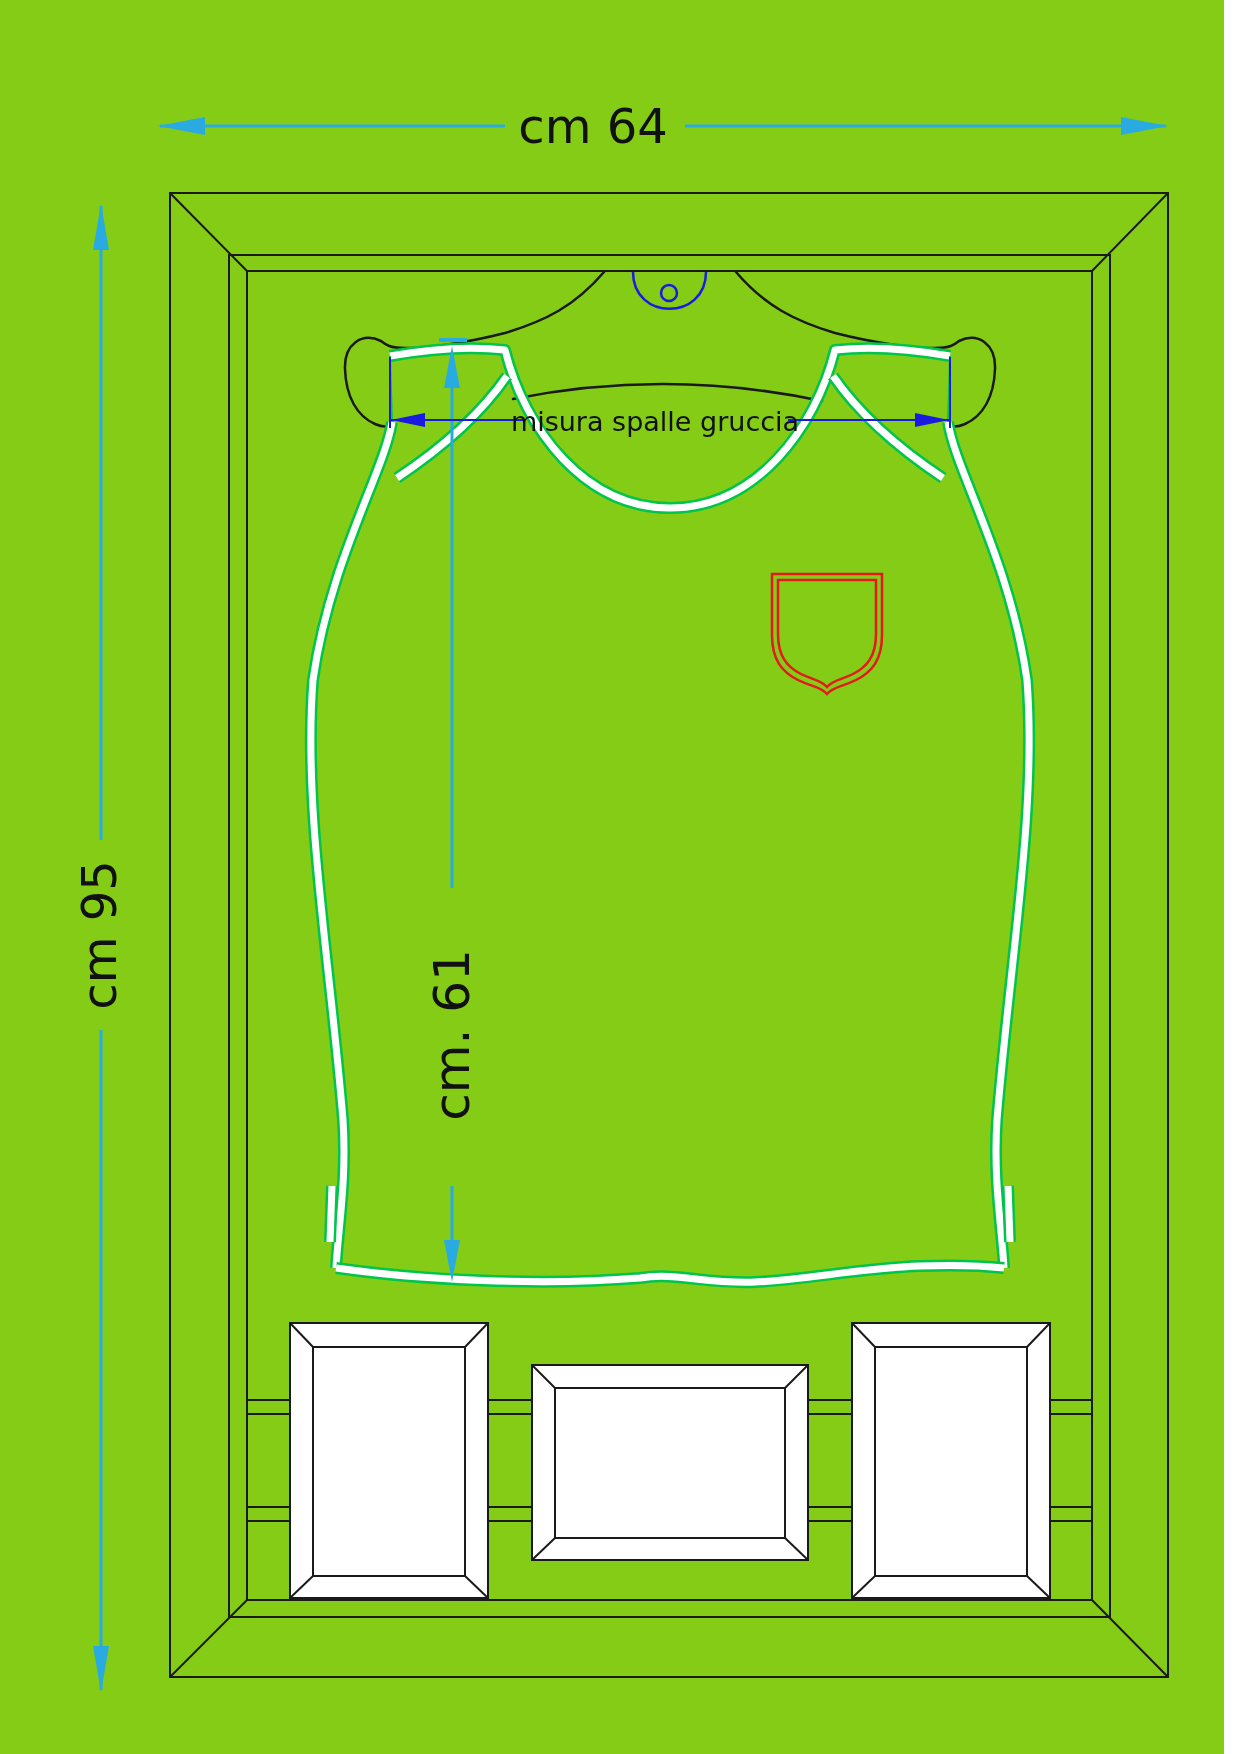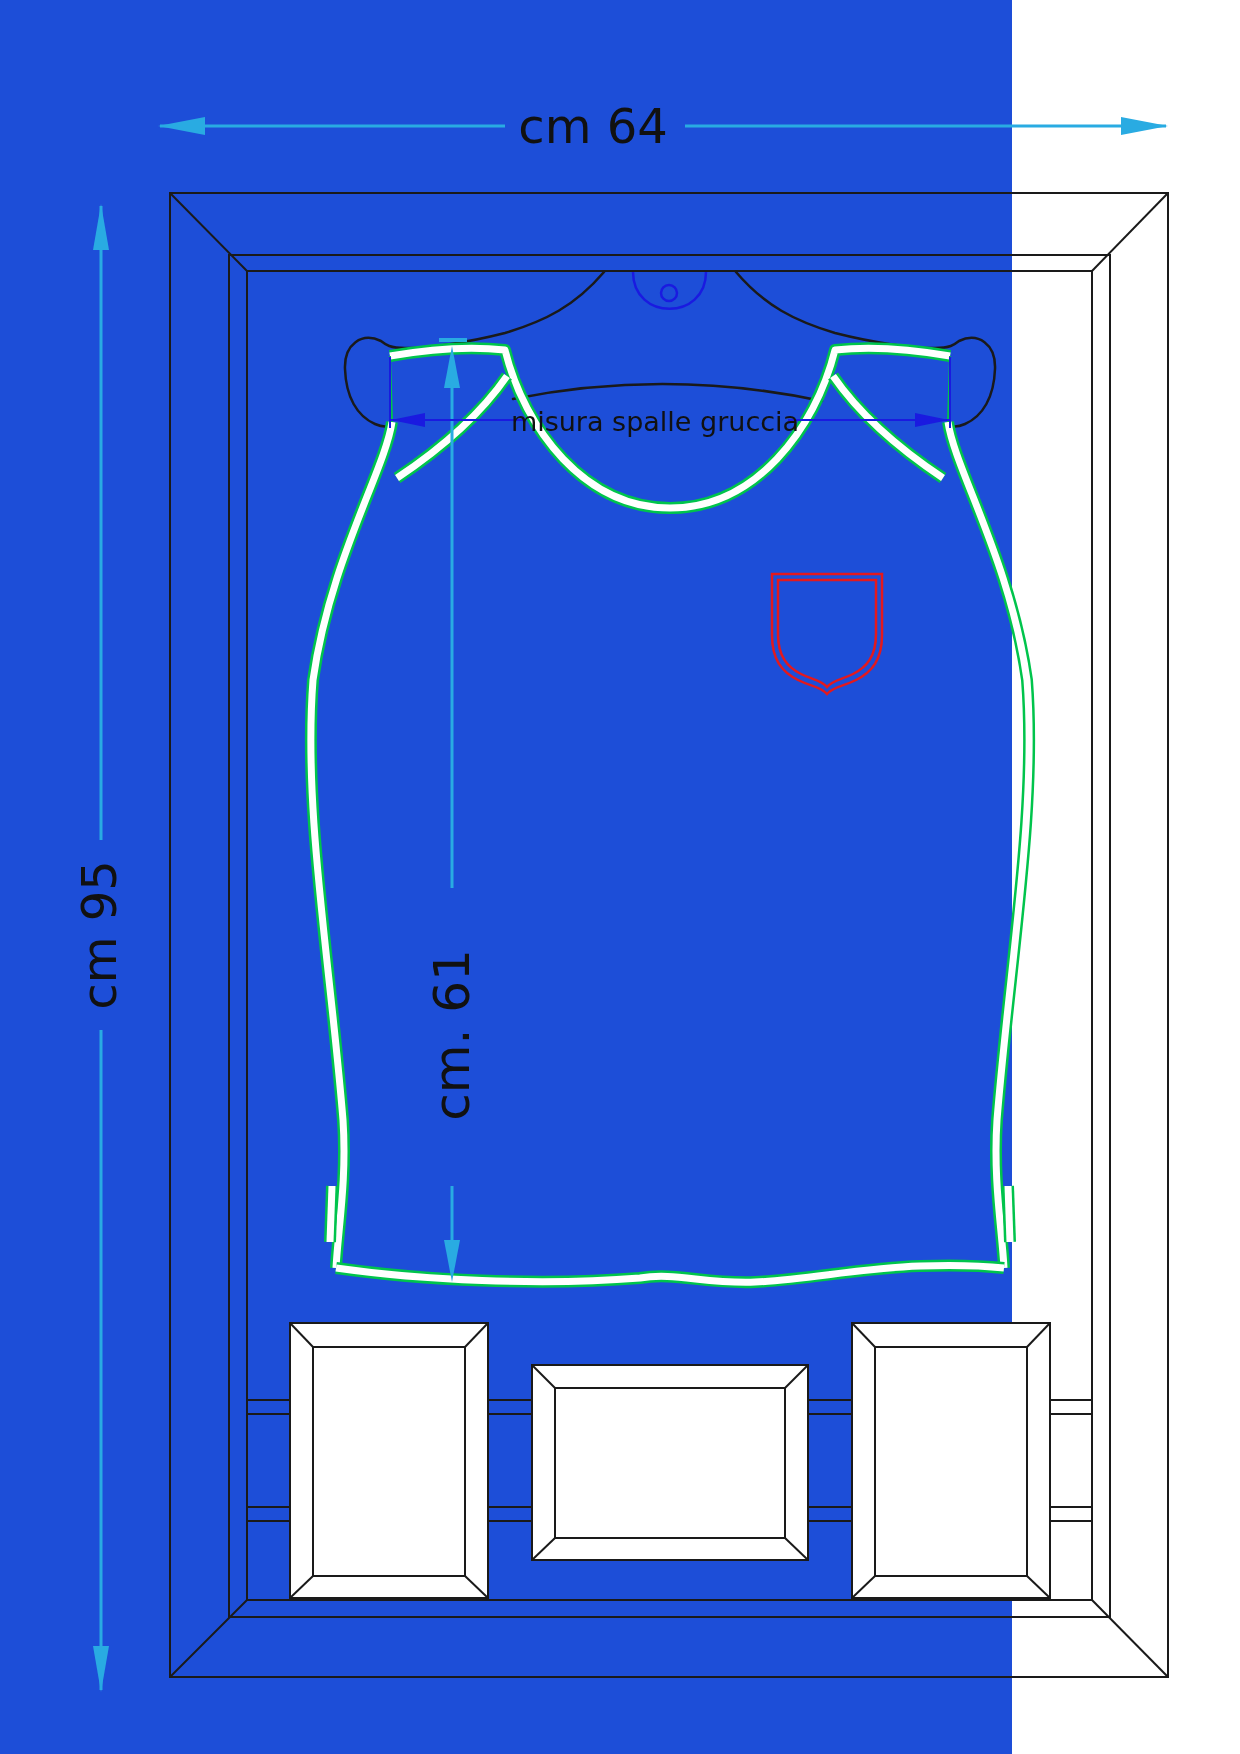--- a/index.html
+++ b/index.html
@@ -1,16 +1,16 @@
 <!DOCTYPE html>
 <html style="--c-dimension_cyan: #29ABE2; --c-dimension_blue: #1A1AE0; --c-jersey_green: #00C44C; --c-crest_red: #E3191E; --c-line_black: #1A1A1A; --c-background: #FFFFFF;"><head>
 <meta charset="utf-8">
 <style>
   html,body{margin:0;padding:0;background:#fff;}
-  .page{width:1012px;height:1754px;position:relative;background:#1d4ed8;}
+  .page{width:1224px;height:1754px;position:relative;background:#84cc16;}
   svg{display:block;}
   
   .ln  {stroke:var(--c-line_black);stroke-width:2;fill:none;}
   .lnf {stroke:var(--c-line_black);stroke-width:2;fill:#fff;}
   
   .hg  {stroke:var(--c-line_black);stroke-width:2.5;fill:none;stroke-linecap:round;}
   .hb  {stroke:var(--c-dimension_blue);stroke-width:2.5;fill:none;}
   
   .cy  {stroke:var(--c-dimension_cyan);stroke-width:3;fill:none;}
   .cyt {stroke:var(--c-dimension_cyan);stroke-width:4;fill:none;}

